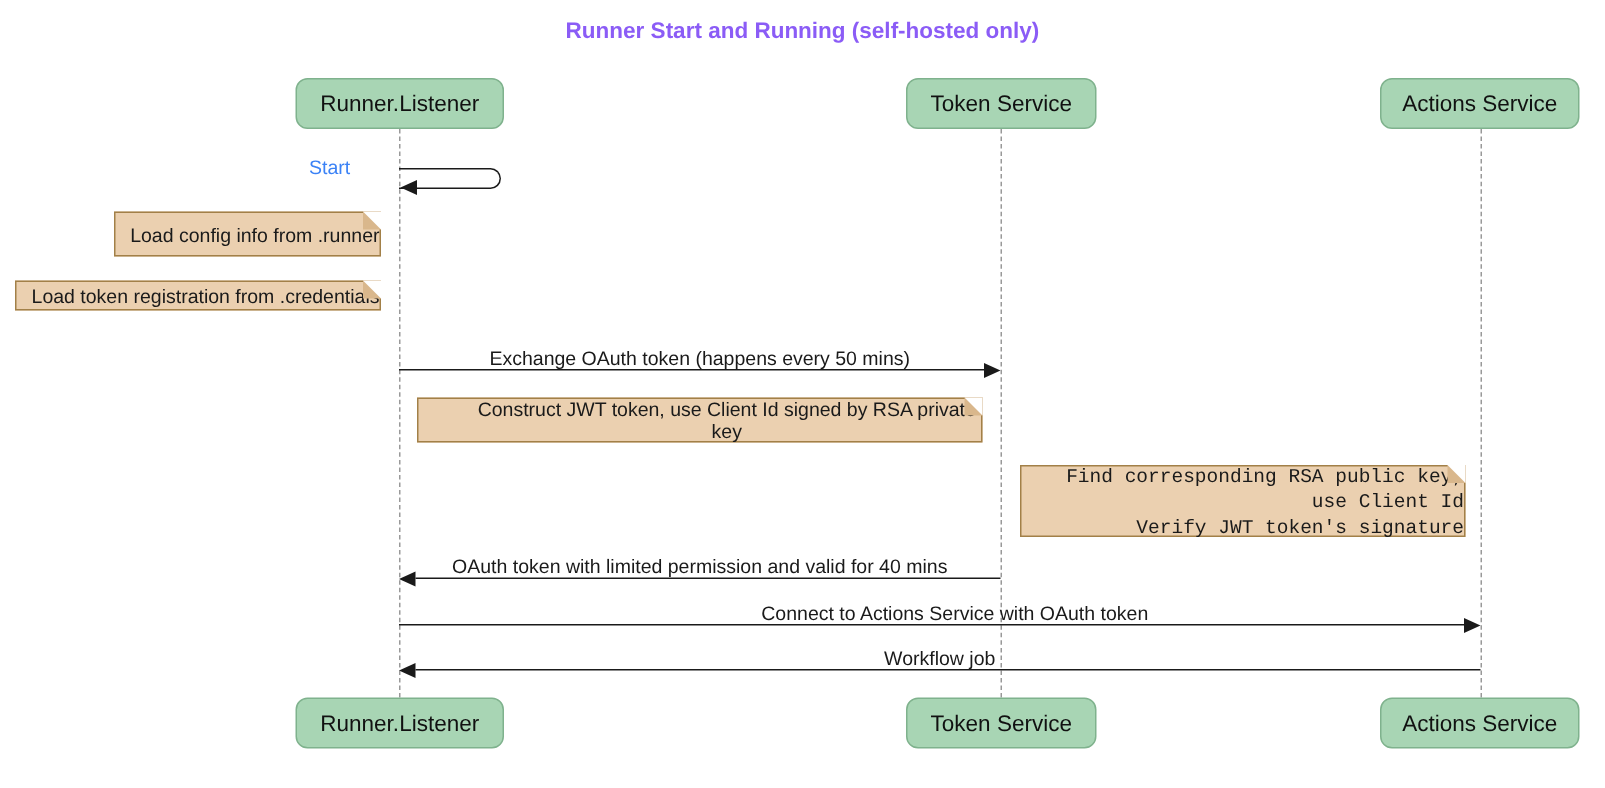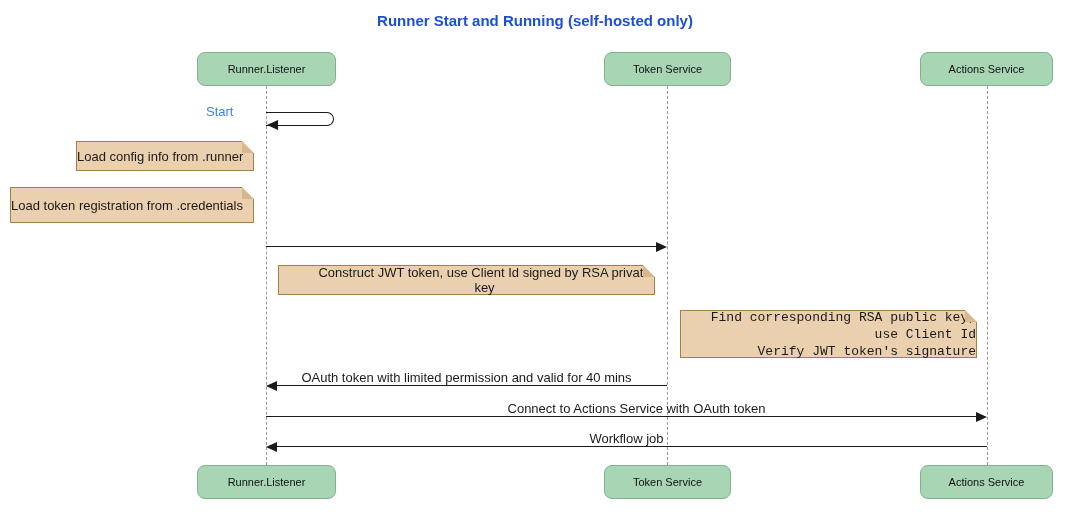--- a/index.html
+++ b/index.html
@@ -2,38 +2,38 @@
 <html style="--actor-fill: #A8D5B4; --actor-border: #7FB28D; --note-fill: #EBD0B0; --note-border: #A28048; --note-fold: #D9B78C; --lifeline: #999999; --arrow: #1A1A1A;"><head>
 <meta charset="utf-8">
 <style>
   html,body{margin:0;padding:0;background:#ffffff;}
   .canvas{
     position:relative;width:1070px;height:525px;background:#ffffff;
     font-family:"Liberation Sans", sans-serif;color:#1a1a1a;overflow:hidden;
   }
   .title{
     position:absolute;top:12px;left:0;width:100%;text-align:center;
-    font-size:15px;font-weight:bold;color:#1d4ed8;
+    font-size:15px;font-weight:bold;color:#8b5cf6;
   }
   .lifeline{
     position:absolute;top:86px;height:379px;width:0;
     border-left:1px dashed var(--lifeline,#999);
   }
   .actor{
     position:absolute;height:34px;border-radius:8px;
     background:var(--actor-fill,#A8D5B4);
     border:1px solid var(--actor-border,#7FB28D);
     display:flex;align-items:center;justify-content:center;
-    font-size:11px;color:#111;box-sizing:border-box;
+    font-size:15px;color:#111;box-sizing:border-box;
   }
   .note{
     position:absolute;background:var(--note-fill,#EBD0B0);
     border:1px solid var(--note-border,#A28048);
     font-size:13px;color:#1a1a1a;box-sizing:border-box;
-    display:flex;align-items:center;justify-content:flex-start;text-align:center;
+    display:flex;align-items:center;justify-content:flex-end;text-align:center;
   }
   .note.left-align{justify-content:flex-start;text-align:right;padding-left:9px;white-space:pre-line;line-height:17px;font-family:Liberation Mono, monospace;}
   .fold{
     position:absolute;top:-1px;right:-1px;width:0;height:0;
     border-style:solid;border-width:0 12px 12px 0;
     border-color:#ffffff #ffffff var(--note-fold,#D9B78C) var(--note-fill,#EBD0B0);
   }
   .msg-line{position:absolute;height:0;border-top:1.4px solid var(--arrow,#1a1a1a);}
   .arrow-right{
     position:absolute;width:0;height:0;
@@ -82,25 +82,26 @@
 
   <div class="start-label">Start</div>
   <div class="self-loop"></div>
   <div class="arrow-left" style="left:267px;top:120px;"></div>
 
   <div class="note" style="left:76px;top:141px;width:178px;height:30px;">
     <span>Load config info from .runner</span>
     <div class="fold"></div>
   </div>
 
-  <div class="note" style="left:10px;top:187px;width:244px;height:36px;">
+  <div class="note" style="left:10px;top:187px;width:244px;height:20px;">
     <span>Load token registration from .credentials</span>
     <div class="fold"></div>
   </div>
 
+  <div class="msg-label" style="left:266px;top:231px;width:401px;">Exchange OAuth token (happens every 50 mins)</div>
   <div class="msg-line" style="left:266px;top:246px;width:391px;"></div>
   <div class="arrow-right" style="left:656px;top:242px;"></div>
 
   <div class="note" style="left:278px;top:265px;width:377px;height:30px;padding-left:36px;">
     <span>Construct JWT token, use Client Id signed by RSA private key</span>
     <div class="fold"></div>
   </div>
 
   <div class="note left-align" style="left:680px;top:310px;width:297px;height:48px;">
     <span>Find corresponding RSA public key, use Client Id

